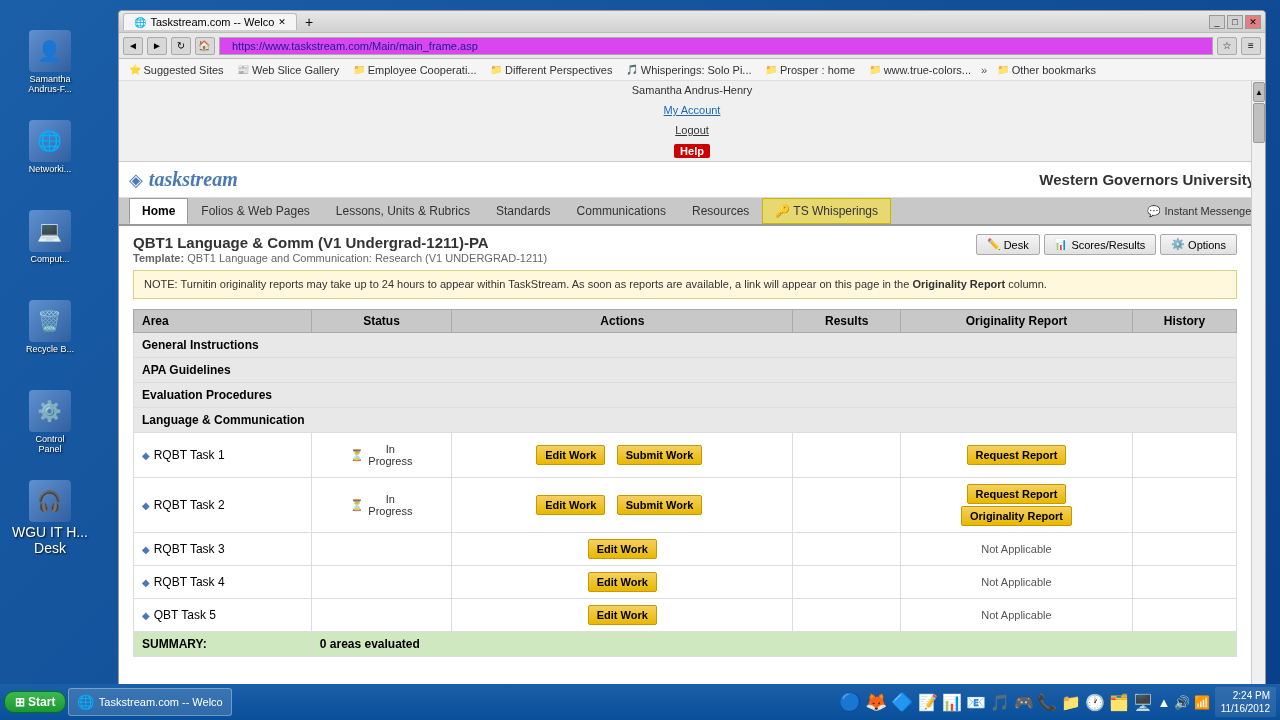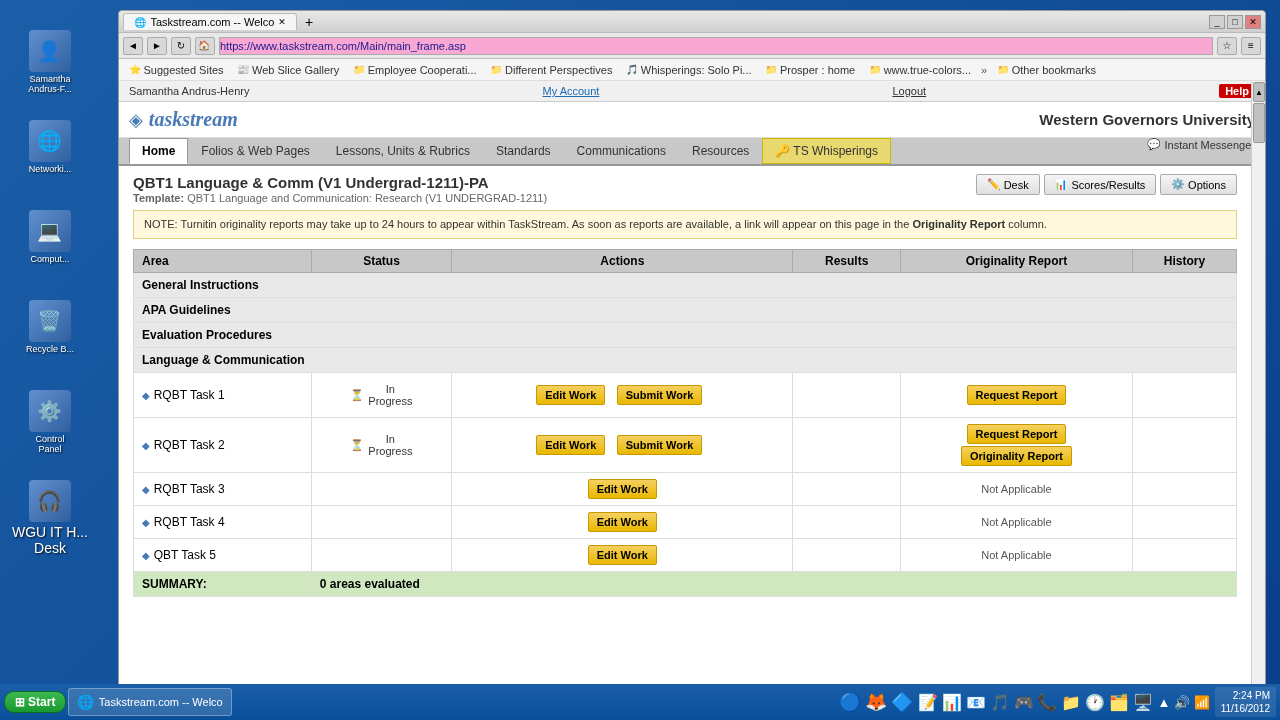--- a/index.html
+++ b/index.html
@@ -60,22 +60,22 @@
       width: 20px; height: 18px;
       background: #d8d8d8;
       border: 1px solid #aaa;
       display: flex; align-items: center; justify-content: center;
       font-size: 10px; cursor: pointer; border-radius: 2px;
     }
     .address-bar {
       flex: 1;
       height: 18px;
       border: 1px solid #aaa;
-      background: #f9a8d4;
-      padding: 0 0;
+      background: #d946ef;
+      padding: 0 12px;
       font-size: 11px;
       display: flex; align-items: center;
     }
     .address-bar span { color: #1a1a8c; }
 
     .bookmarks-bar {
       background: #f5f5f5;
       height: 22px;
       display: flex;
       align-items: center;
@@ -89,40 +89,41 @@
       padding: 1px 4px;
       cursor: pointer; color: #333;
     }
     .bookmark-icon { font-size: 10px; }
 
     .top-bar {
       background: #f0f0f0;
       border-bottom: 1px solid #ccc;
       padding: 3px 10px;
       display: flex;
-      justify-content: space-between;
+      justify-content: flex-start;
       align-items: center;
       font-size: 11px;
       gap: 8px;
+      flex-direction: column;
     }
 
     .header-section {
       background: white;
       padding: 6px 10px;
       display: flex;
       align-items: center;
       justify-content: space-between;
       border-bottom: 1px solid #ddd;
     }
     .logo-area { display: flex; align-items: center; gap: 6px; }
 
     .main-nav {
       background: #c8c8c8;
       display: flex;
-      align-items: flex-start;
+      align-items: center;
       padding: 0 10px;
       gap: 0;
       border-bottom: 2px solid #999;
     }
     .main-nav-item {
       padding: 5px 12px;
       font-size: 12px;
       cursor: pointer;
       color: #333;
       border: 1px solid transparent;

